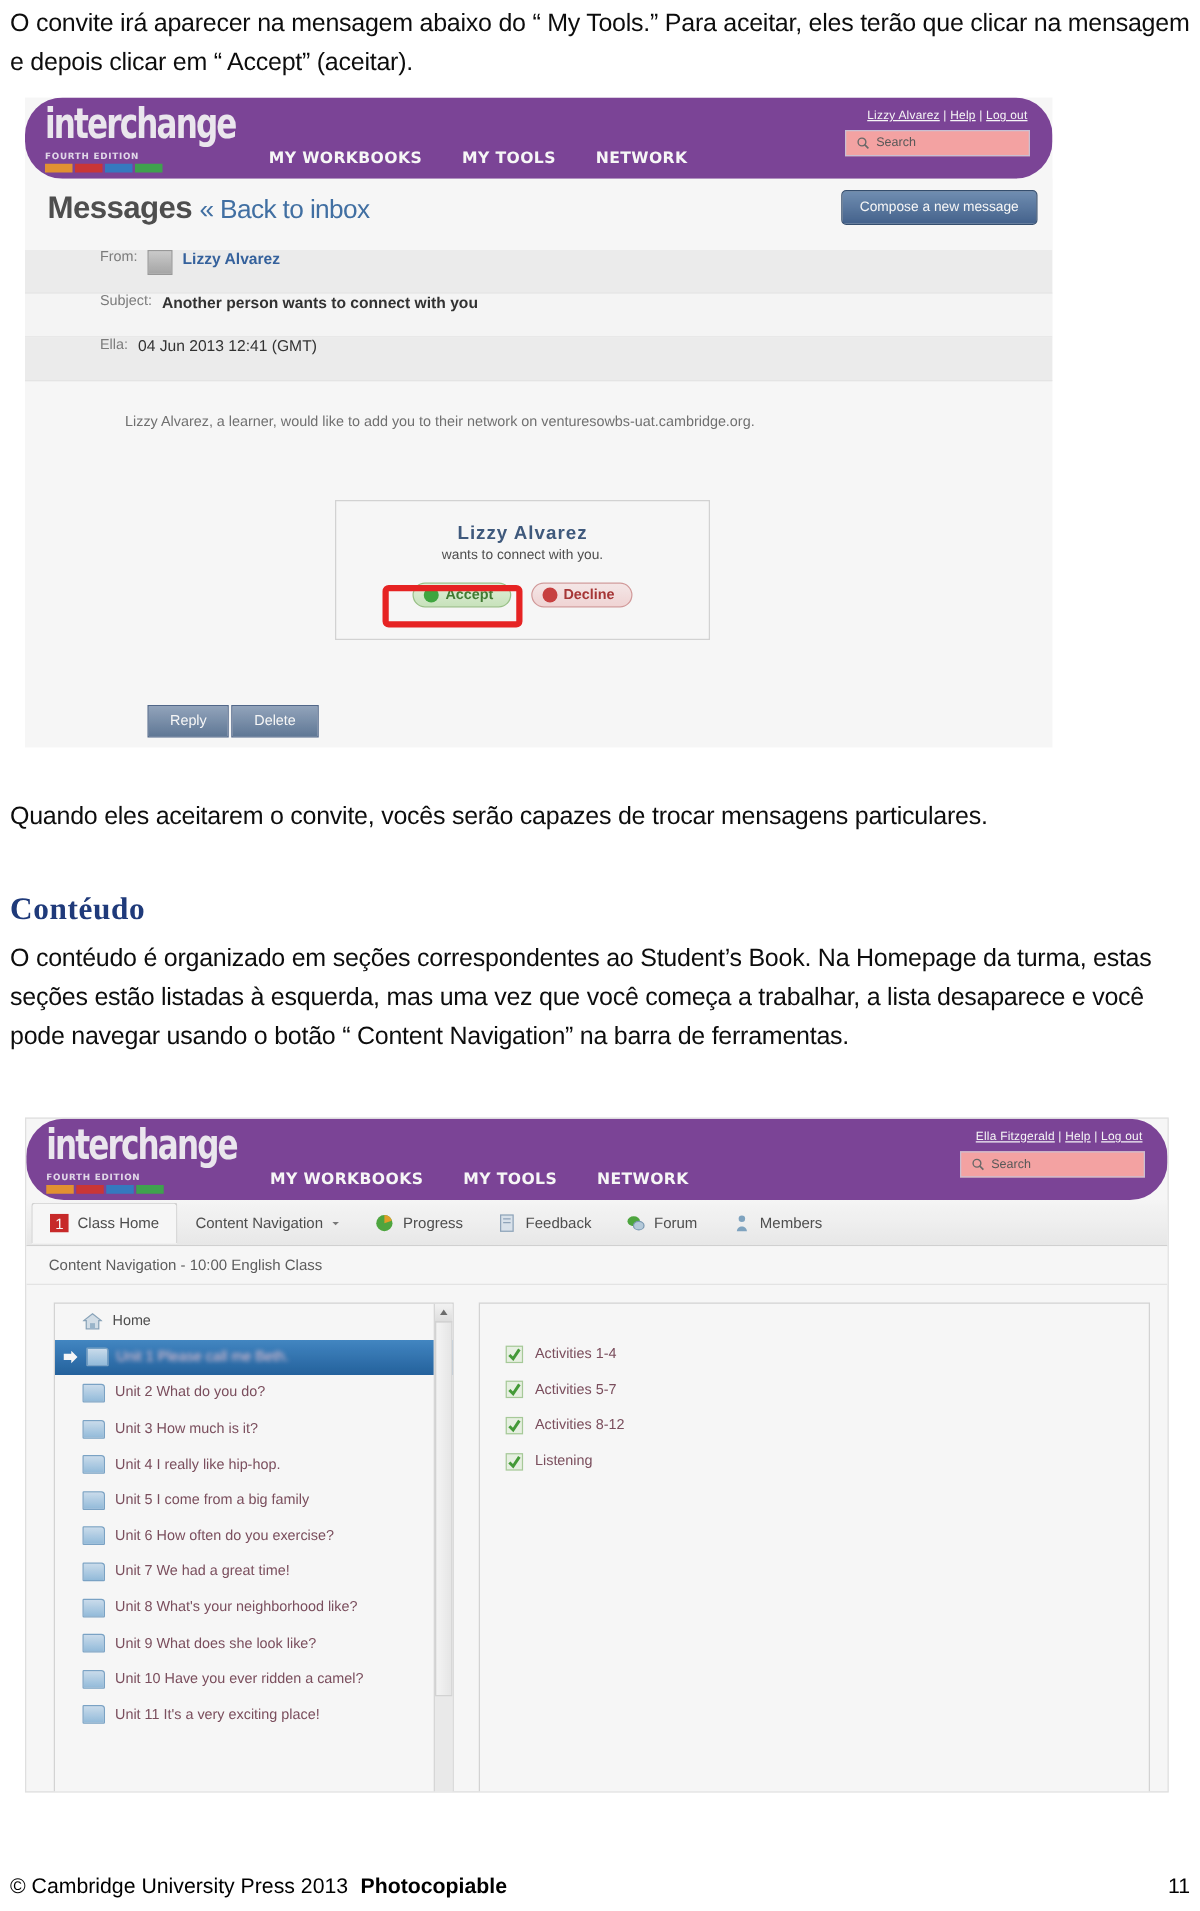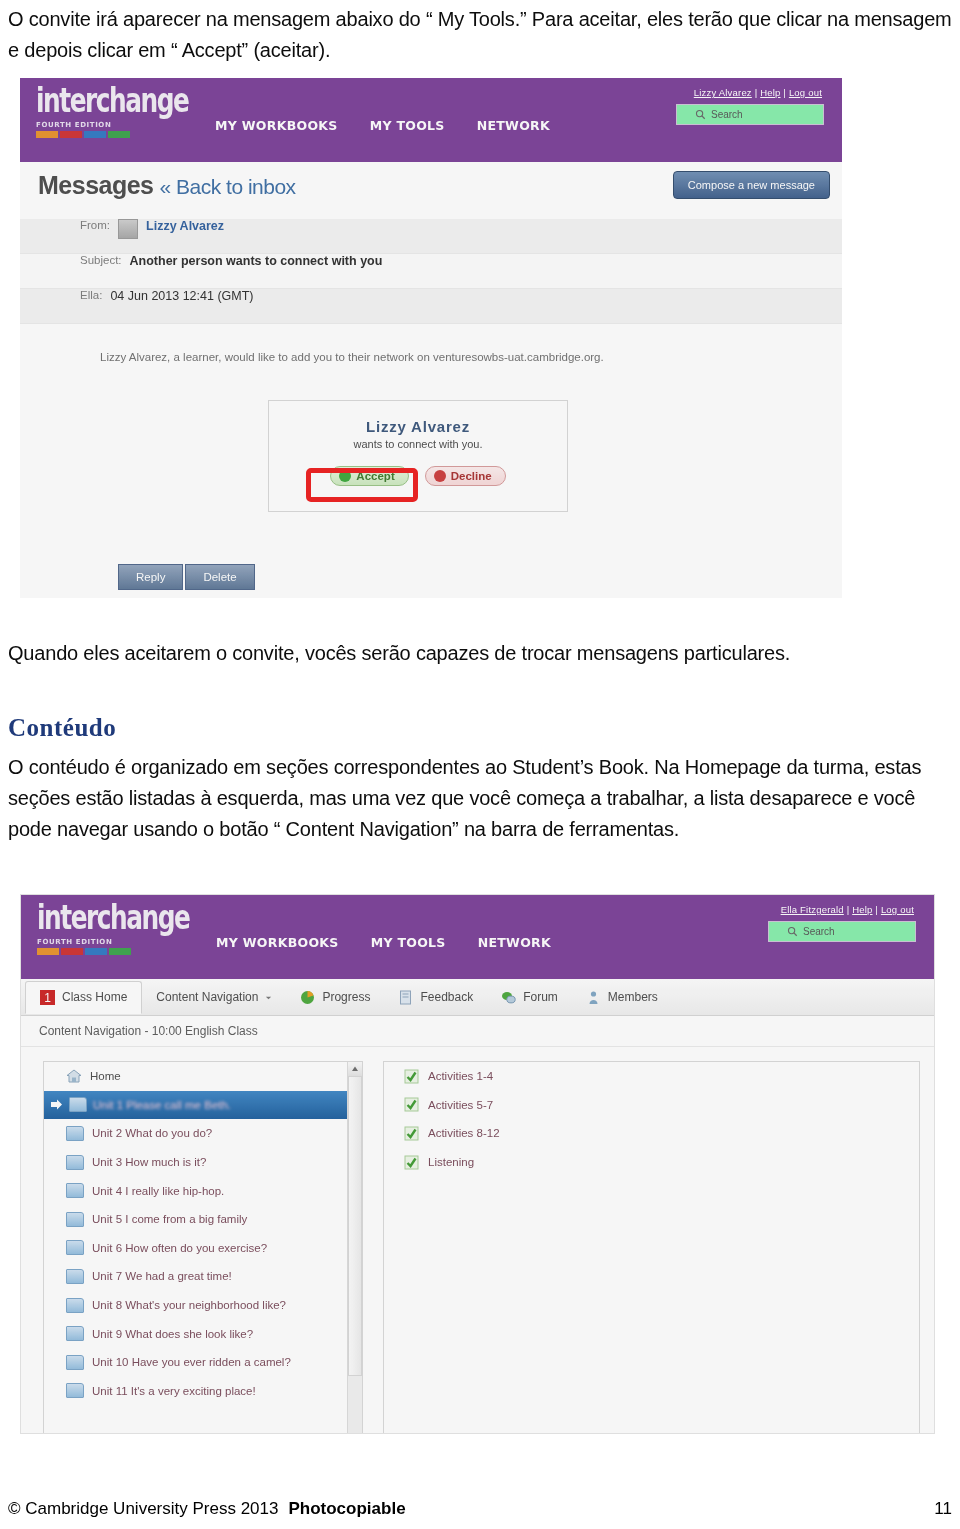--- a/index.html
+++ b/index.html
@@ -71,23 +71,24 @@
   
   .shot {
     position: absolute;
     background: #ffffff;
     overflow: hidden;
   }
   .shot-blur { filter: blur(0.35px) contrast(0.93); }
 
   .ic-header {
     background: #7b3f98;
-    height: 84px;
+    height: 65px;
     position: relative;
     width: 100%;
+    border-radius: 30px;
   }
   .ic-logo {
     position: absolute;
     left: 16px;
     top: 6px;
     width: 150px;
   }
   .ic-logo-word {
     font-family: "DejaVu Sans", sans-serif;
     font-weight: bold;
@@ -141,25 +142,25 @@
   .ic-userlinks a {
     color: #ffffff;
     text-decoration: underline;
   }
   .ic-search {
     position: absolute;
     right: 18px;
     top: 26px;
     width: 148px;
     height: 21px;
-    background: #86efac;
+    background: #fca5a5;
     border: 1px solid #cfc4d8;
     display: flex;
     align-items: center;
-    padding-left: 18px;
+    padding-left: 8px;
     box-sizing: border-box;
   }
   .ic-search .mag {
     width: 11px;
     height: 11px;
     margin-right: 5px;
     flex: 0 0 auto;
   }
   .ic-search span {
     font-size: 10px;
@@ -384,21 +385,21 @@
     background: #fff;
     position: relative;
     box-sizing: border-box;
     overflow: hidden;
   }
   .cn-right {
     flex: 1;
     border: 1px solid #d9d9d9;
     background: #fff;
     box-sizing: border-box;
-    padding-top: 0;
+    padding-top: 26px;
   }
   .tree-row {
     display: flex;
     align-items: center;
     gap: 8px;
     height: 28.6px;
     padding-left: 22px;
     font-size: 11.5px;
     color: #4a4a4a;
     white-space: nowrap;

